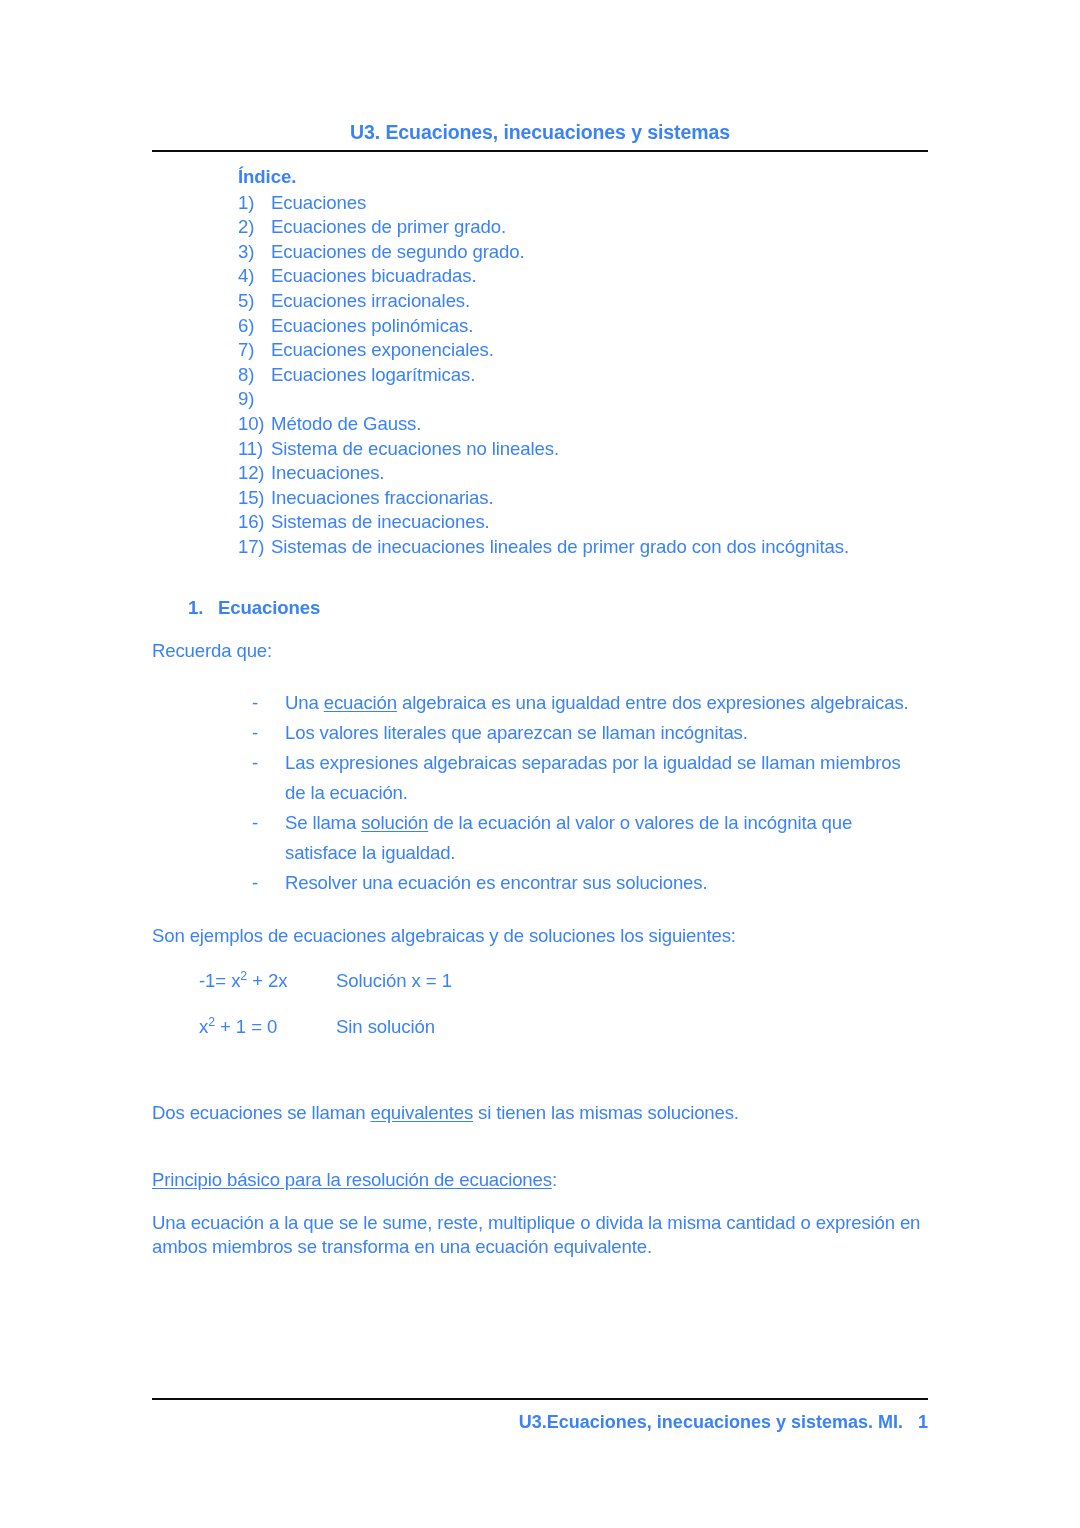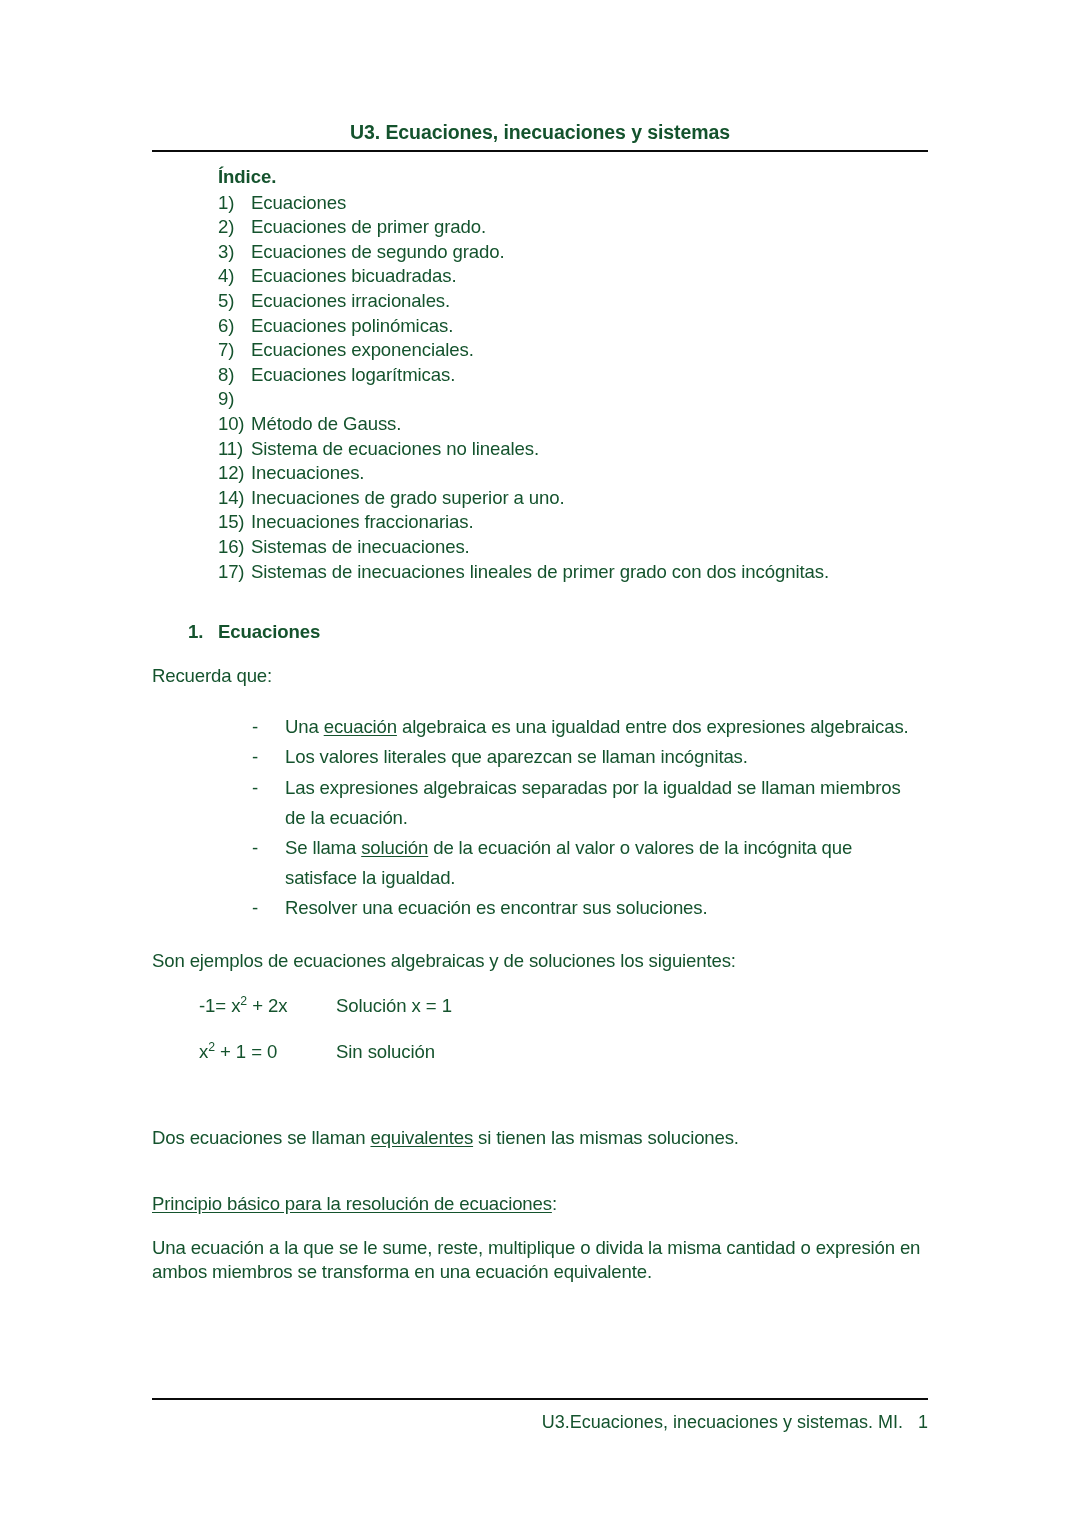--- a/index.html
+++ b/index.html
@@ -6,21 +6,21 @@
     margin: 0;
     padding: 0;
     background: #ffffff;
   }
   .page {
     position: relative;
     width: 1080px;
     height: 1528px;
     background: #ffffff;
     font-family: "Liberation Sans", sans-serif;
-    color: #14532d;
+    color: #3b82f6;
     overflow: hidden;
     box-sizing: border-box;
   }
 
   
   .header {
     position: absolute;
     left: 152px;
     top: 120px;
     width: 776px;
@@ -43,21 +43,21 @@
     position: absolute;
     left: 152px;
     top: 168px;
     width: 784px;
     font-size: 18.6px;
     line-height: 1.0;
   }
 
   
   .indice-block {
-    margin-left: 66px;
+    margin-left: 86px;
   }
   .indice-title {
     font-weight: bold;
     font-size: 18.6px;
     margin-bottom: 7px;
     letter-spacing: -0.1px;
   }
   .idx-row {
     display: flex;
     align-items: baseline;
@@ -157,20 +157,21 @@
   .footer-rule {
     border-top: 2.2px solid #0b0b0b;
     width: 100%;
   }
   .footer-text {
     margin-top: 12px;
     text-align: right;
     font-size: 18px;
     letter-spacing: 0px;
     white-space: pre;
+    font-weight: bold;
   }
 </style>
 </head>
 <body>
 
 <div class="page">
 
   <div class="header">
     <div class="header-title">U3. Ecuaciones, inecuaciones y sistemas</div>
     <div class="header-rule"></div>
@@ -222,24 +223,20 @@
           </div>
         <div class="idx-row">
             <span class="idx-num">11)</span>
             <span class="idx-text">Sistema de ecuaciones no lineales.</span>
           </div>
         <div class="idx-row">
             <span class="idx-num">12)</span>
             <span class="idx-text">Inecuaciones.</span>
           </div>
         <div class="idx-row">
-            <span class="idx-num">14)</span>
-            <span class="idx-text">Inecuaciones de grado superior a uno.</span>
-          </div>
-        <div class="idx-row">
             <span class="idx-num">15)</span>
             <span class="idx-text">Inecuaciones fraccionarias.</span>
           </div>
         <div class="idx-row">
             <span class="idx-num">16)</span>
             <span class="idx-text">Sistemas de inecuaciones.</span>
           </div>
         <div class="idx-row">
             <span class="idx-num">17)</span>
             <span class="idx-text">Sistemas de inecuaciones lineales de primer grado con dos incógnitas.</span>

